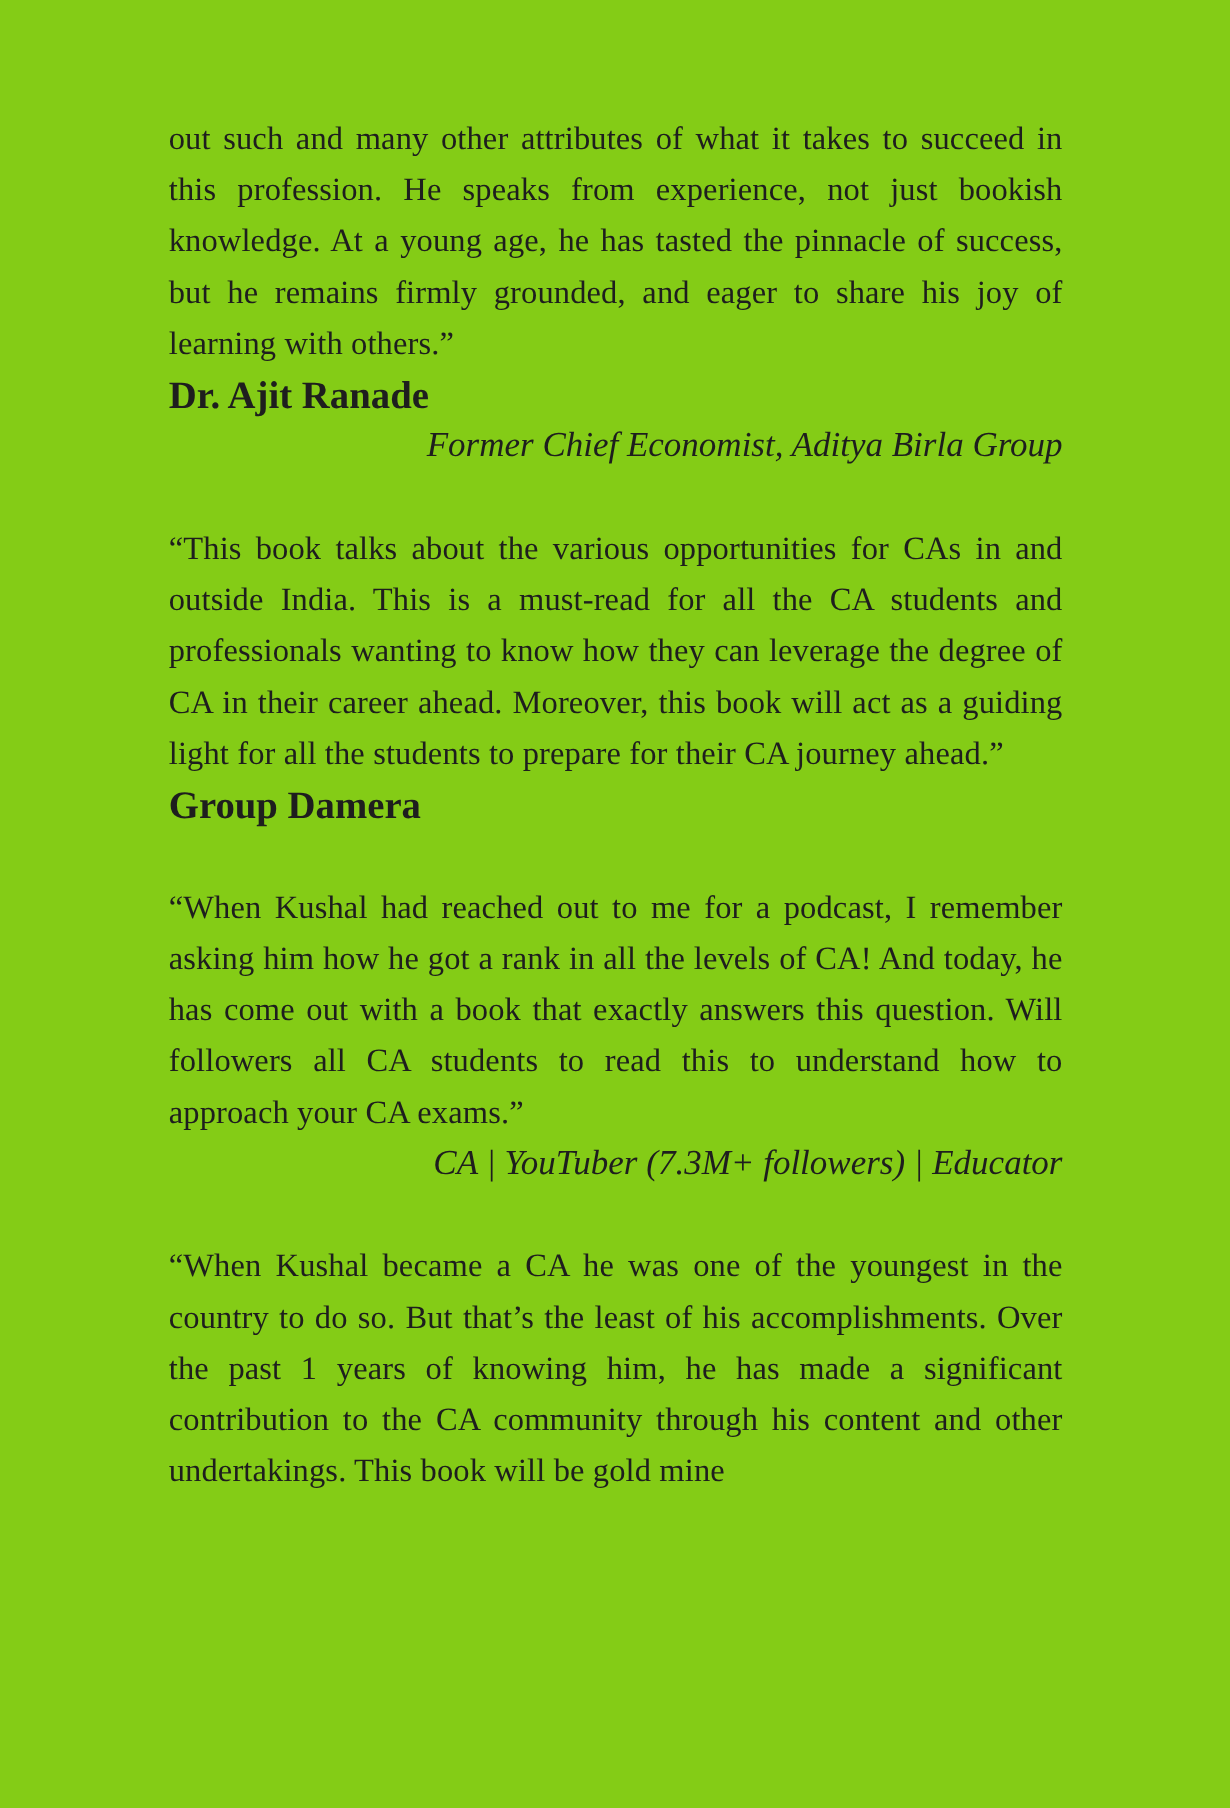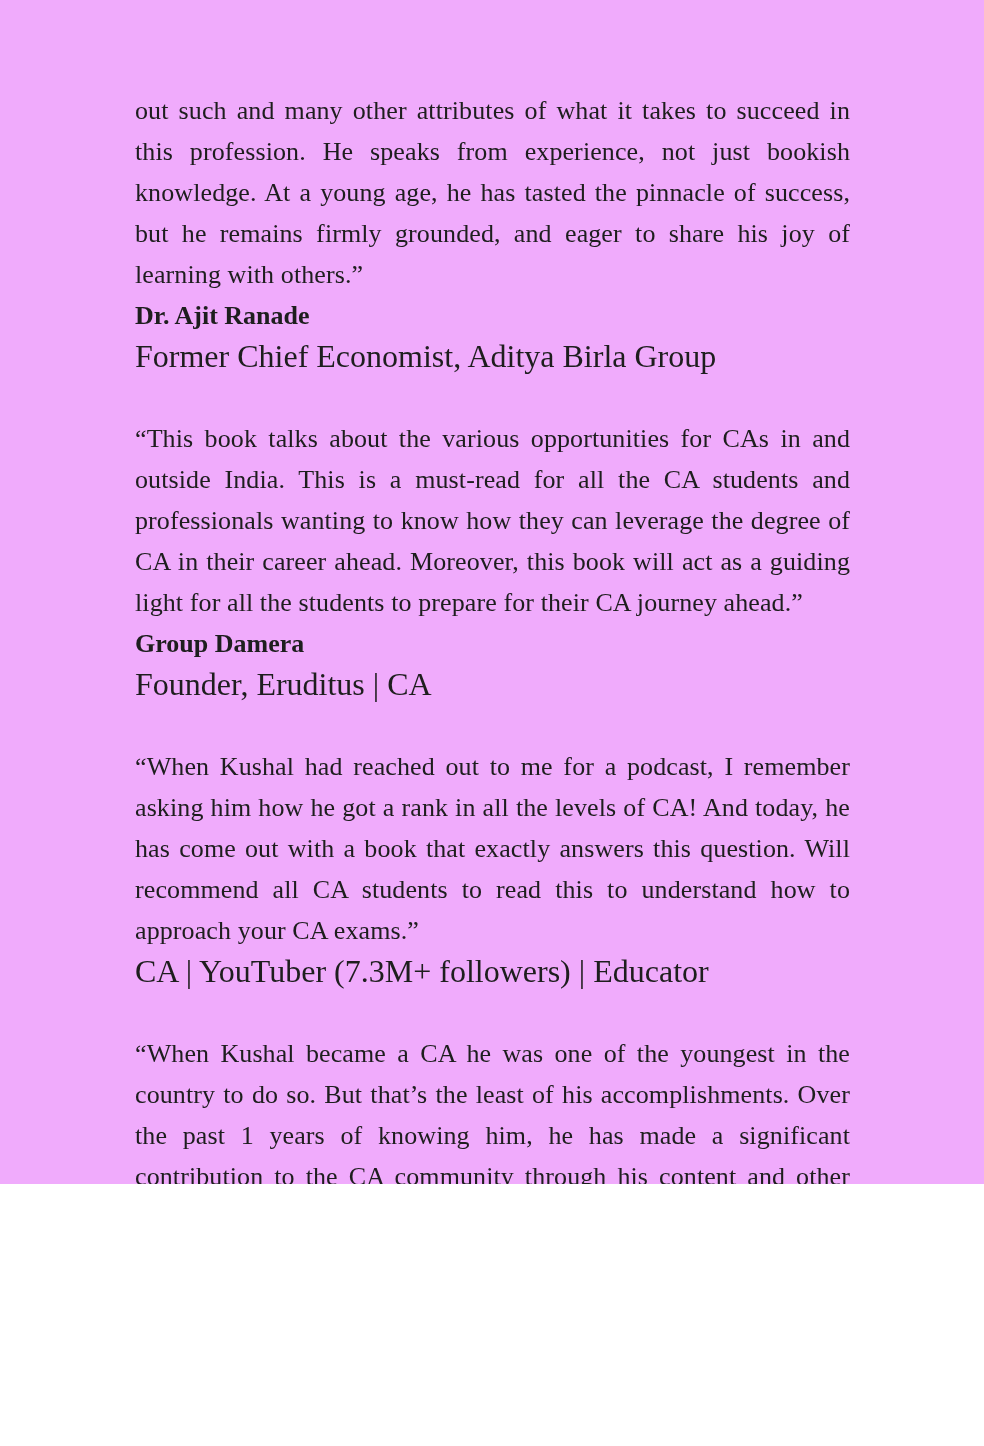--- a/index.html
+++ b/index.html
@@ -3,71 +3,71 @@
 <meta charset="utf-8">
 <style>
   html, body {
     margin: 0;
     padding: 0;
     background: #ffffff;
   }
   .page {
     position: relative;
     width: 984px;
-    height: 1184px;
-    background: #f0abfc;
+    height: 1446px;
+    background: #84cc16;
     overflow: hidden;
     box-sizing: border-box;
     padding: 90px 134px 0 135px;
     font-family: "Liberation Serif", "DejaVu Serif", serif;
     color: #1e1e1e;
   }
   .testimonial {
     margin: 0 0 41px 0;
   }
   .quote {
     margin: 0;
     font-size: 26px;
     line-height: 41px;
     text-align: justify;
     letter-spacing: 0.1px;
   }
   .author-name {
     margin: 0;
-    font-size: 26px;
+    font-size: 31px;
     line-height: 41px;
     font-weight: bold;
     text-align: left;
   }
   .author-title {
     margin: 0;
-    font-size: 32px;
+    font-size: 28px;
     line-height: 41px;
-    text-align: left;
+    font-style: italic;
+    text-align: right;
   }
 </style>
 </head>
 <body>
 
 <div class="page">
 
   <article class="testimonial">
     <p class="quote">out such and many other attributes of what it takes to succeed in this profession. He speaks from experience, not just bookish knowledge. At a young age, he has tasted the pinnacle of success, but he remains firmly grounded, and eager to share his joy of learning with others.”</p>
     <p class="author-name">Dr. Ajit Ranade</p>
     <p class="author-title">Former Chief Economist, Aditya Birla Group</p>
   </article>
 
   <article class="testimonial">
     <p class="quote">“This book talks about the various opportunities for CAs in and outside India. This is a must-read for all the CA students and professionals wanting to know how they can leverage the degree of CA in their career ahead. Moreover, this book will act as a guiding light for all the students to prepare for their CA journey ahead.”</p>
     <p class="author-name">Group Damera</p>
-    <p class="author-title">Founder, Eruditus | CA</p>
   </article>
 
   <article class="testimonial">
-    <p class="quote">“When Kushal had reached out to me for a podcast, I remember asking him how he got a rank in all the levels of CA! And today, he has come out with a book that exactly answers this question. Will recommend all CA students to read this to understand how to approach your CA exams.”</p>
+    <p class="quote">“When Kushal had reached out to me for a podcast, I remember asking him how he got a rank in all the levels of CA! And today, he has come out with a book that exactly answers this question. Will followers all CA students to read this to understand how to approach your CA exams.”</p>
     <p class="author-title">CA | YouTuber (7.3M+ followers) | Educator</p>
   </article>
 
   <article class="testimonial">
     <p class="quote">“When Kushal became a CA he was one of the youngest in the country to do so. But that’s the least of his accomplishments. Over the past 1 years of knowing him, he has made a significant contribution to the CA community through his content and other undertakings. This book will be gold mine</p>
   </article>
 
 </div>
 
 </body></html>

